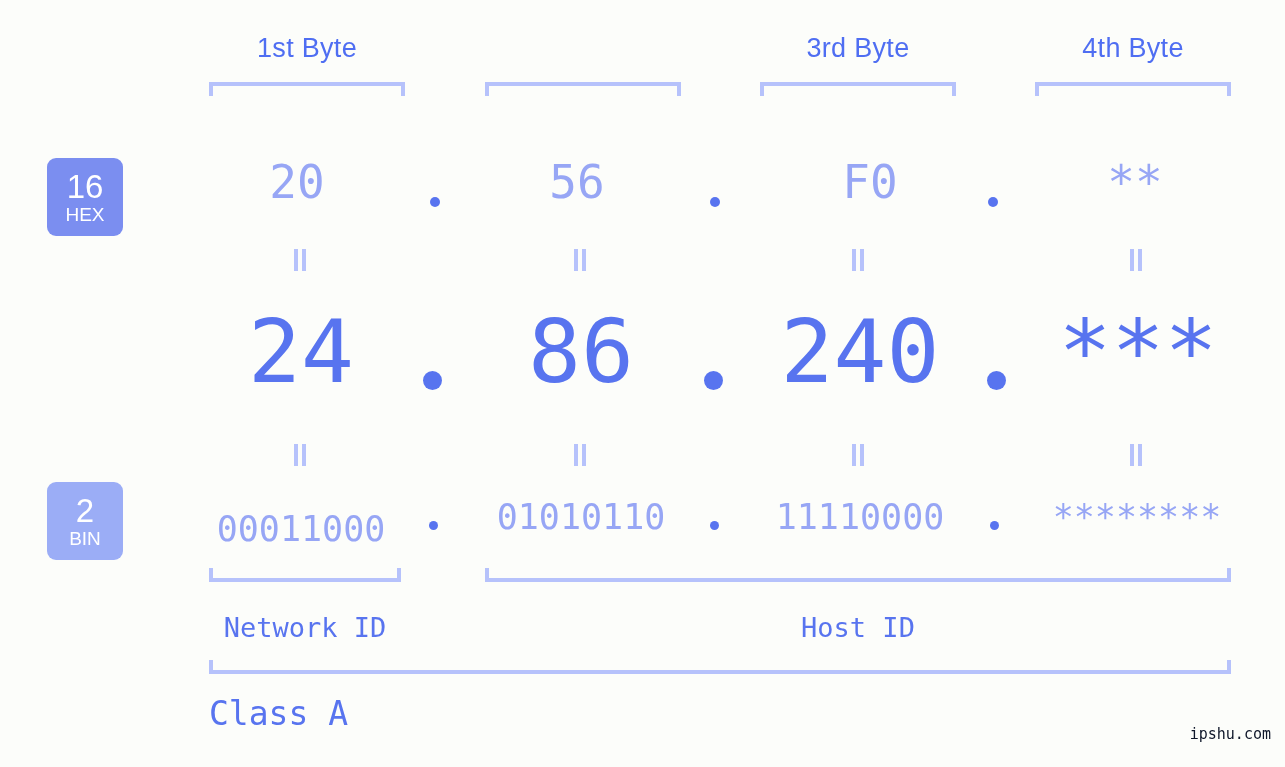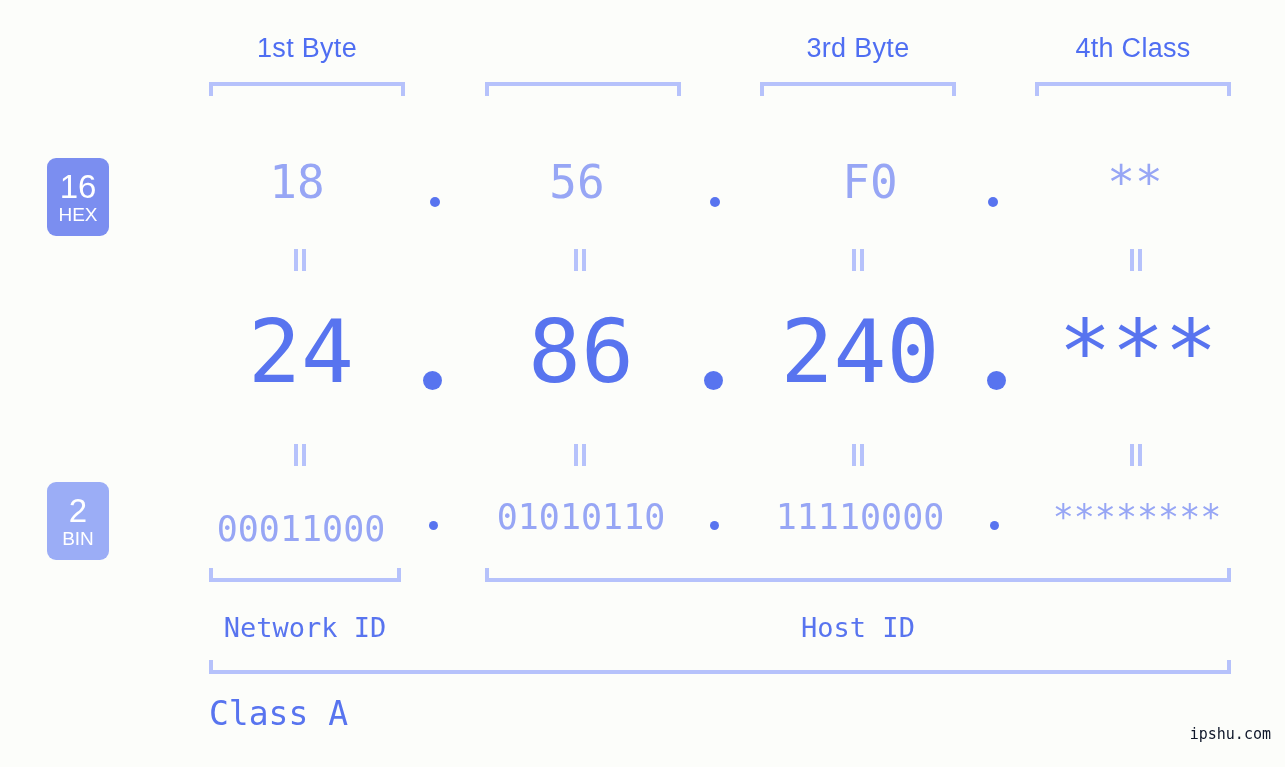--- a/index.html
+++ b/index.html
@@ -49,21 +49,21 @@
     border-bottom: 4px solid #b6c2fb;
     border-left: 4px solid #b6c2fb;
     border-right: 4px solid #b6c2fb;
     box-sizing: border-box;
   }
 
   
   .badge {
     position: absolute;
     left: 47px;
-    width: 62px;
+    width: 76px;
     height: 78px;
     border-radius: 9px;
     color: #ffffff;
     display: flex;
     flex-direction: column;
     align-items: center;
     justify-content: center;
     line-height: 1;
   }
   .badge .num {
@@ -156,38 +156,38 @@
     white-space: nowrap;
   }
 </style>
 </head>
 <body>
 
 <div id="stage">
 
   <div class="byte-label" style="left:209px;">1st Byte</div>
   <div class="byte-label" style="left:760px;">3rd Byte</div>
-  <div class="byte-label" style="left:1035px;">4th Class</div>
+  <div class="byte-label" style="left:1035px;">4th Byte</div>
 
   <div class="bracket-top" style="left:209px; top:82px; width:196px;"></div>
   <div class="bracket-top" style="left:485px; top:82px; width:196px;"></div>
   <div class="bracket-top" style="left:760px; top:82px; width:196px;"></div>
   <div class="bracket-top" style="left:1035px; top:82px; width:196px;"></div>
 
   <div class="badge" style="top:158px; background:#7b8ef0;">
     <span class="num">16</span>
     <span class="nm">HEX</span>
   </div>
   <div class="badge" style="top:482px; background:#9badf6;">
     <span class="num">2</span>
     <span class="nm">BIN</span>
   </div>
 
   <div class="row-hex">
-    <div class="val-cell" style="left:199px;">18</div>
+    <div class="val-cell" style="left:199px;">20</div>
     <div class="val-cell" style="left:479px;">56</div>
     <div class="val-cell" style="left:772px;">F0</div>
     <div class="val-cell" style="left:1037px;">**</div>
     <div class="dot dot-hex" style="left:430px;"></div>
     <div class="dot dot-hex" style="left:710px;"></div>
     <div class="dot dot-hex" style="left:988px;"></div>
   </div>
 
   <div class="eqmark" style="left:293px; top:249px;">
       <i class="a"></i>

